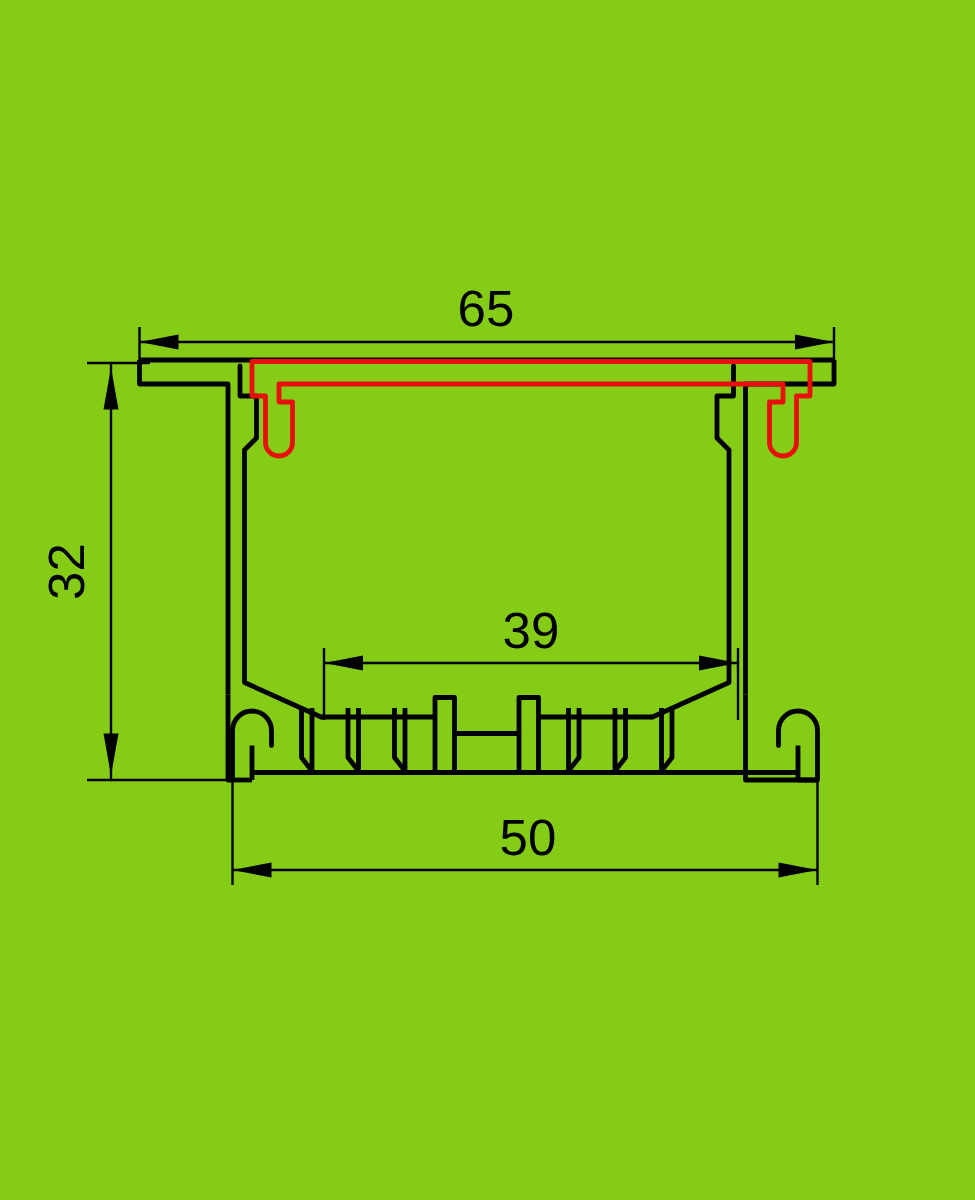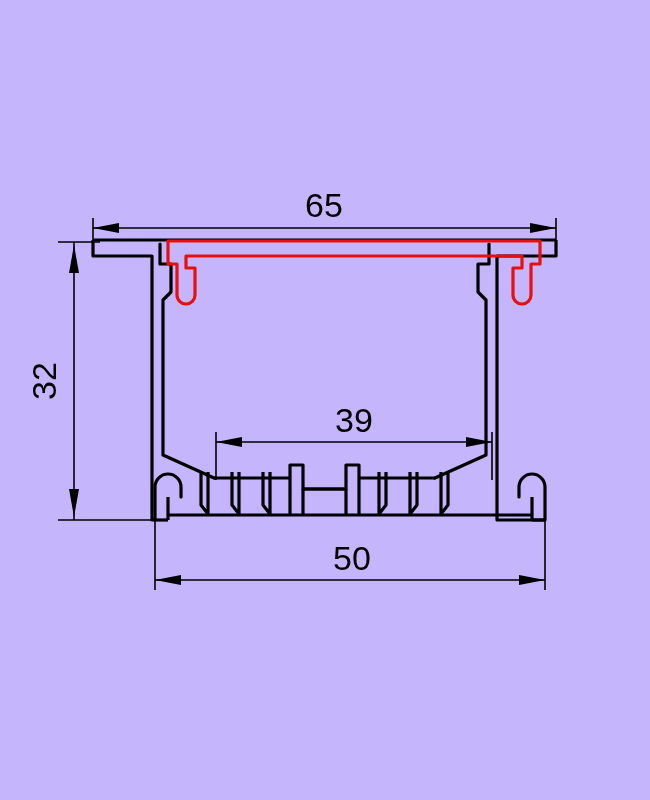--- a/index.html
+++ b/index.html
@@ -10,21 +10,21 @@
   body {
     width: 650px;
     height: 800px;
     font-family: "Liberation Sans", sans-serif;
     overflow: hidden;
   }
   #drawing-root {
     position: relative;
     width: 650px;
     height: 800px;
-    background: #c4b5fd;
+    background: #84cc16;
   }
   svg#profile-drawing {
     display: block;
     width: 650px;
     height: 800px;
   }
   .dim-text {
     font-family: "Liberation Sans", sans-serif;
     font-size: 34px;
     fill: #000000;

